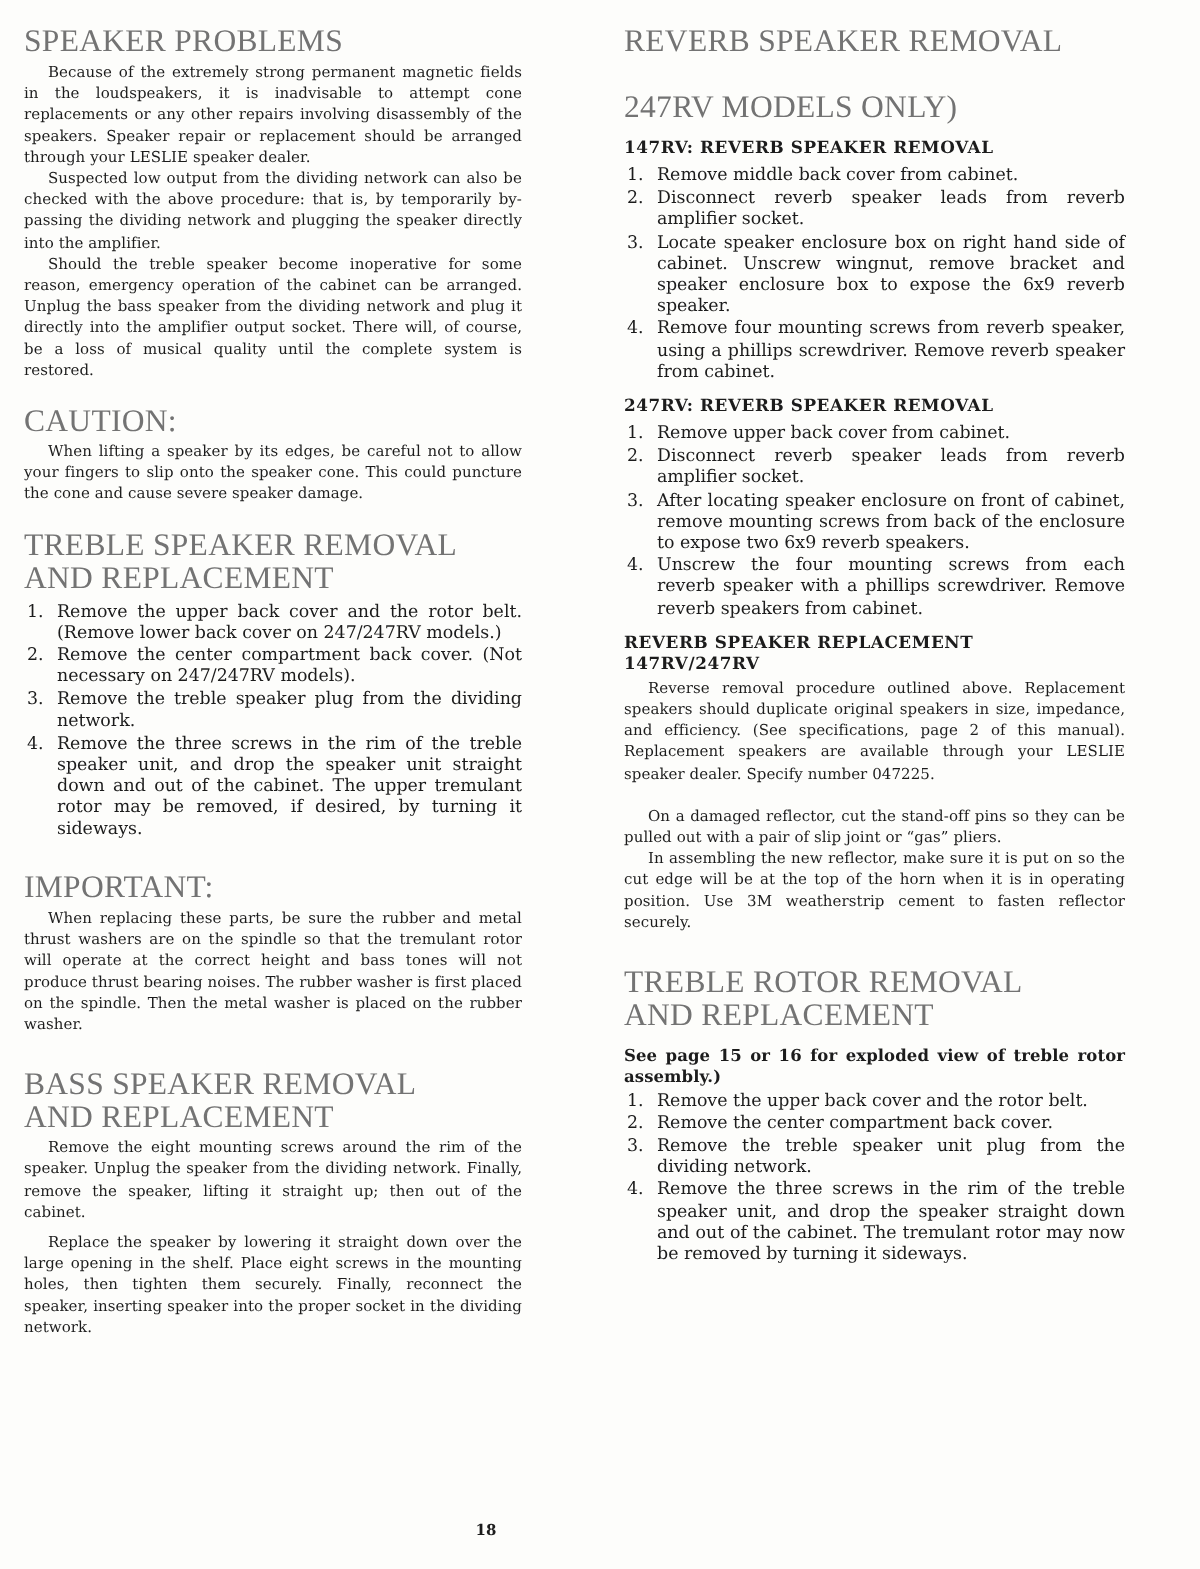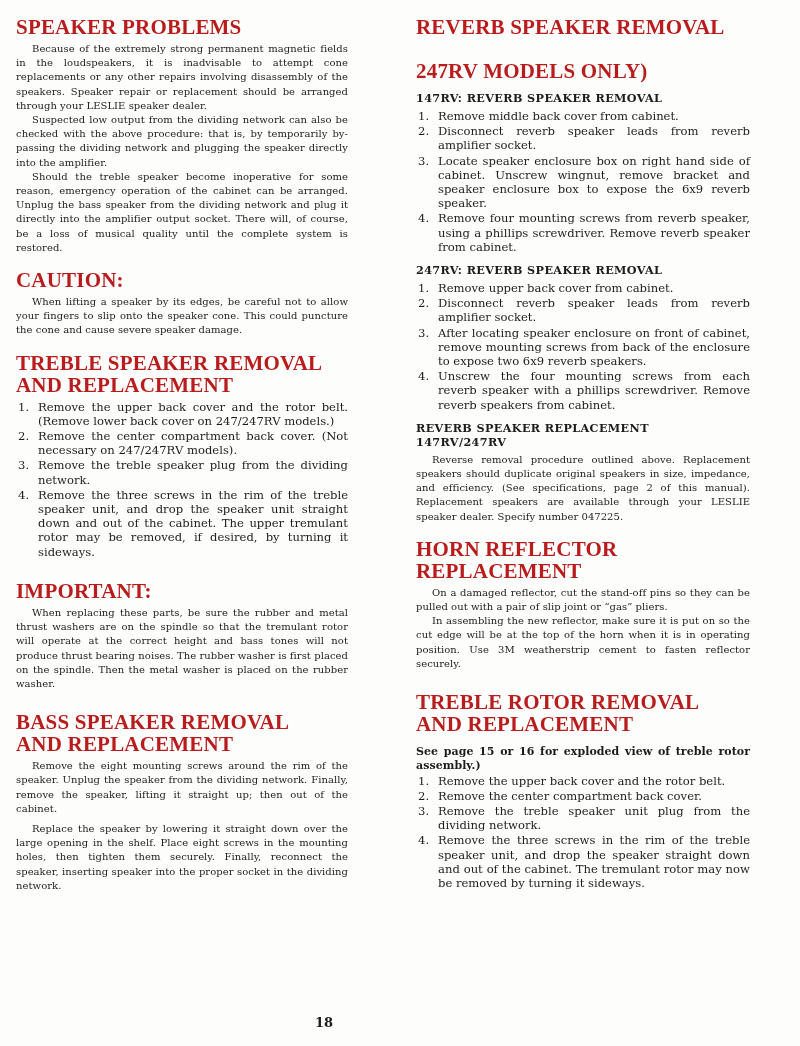--- a/index.html
+++ b/index.html
@@ -6,22 +6,22 @@
   body {
     width: 800px; height: 1046px; position: relative; overflow: hidden;
     font-family: "DejaVu Serif", "Liberation Serif", serif;
     color: #1c1c1c;
   }
   .col { position: absolute; top: 16px; }
   .col-left { left: 16px; width: 332px; }
   .col-right { left: 416px; width: 334px; }
   h1 {
     font-family: "Liberation Serif", serif;
-    font-weight: bold; font-size: 21px; line-height: 22px;
-    margin: 0 0 4px 0; letter-spacing: 0.2px; color: #b91c1c;
+    font-weight: normal; font-size: 21px; line-height: 22px;
+    margin: 0 0 4px 0; letter-spacing: 0.2px; color: #737373;
   }
   h2 {
     font-family: "DejaVu Serif", serif;
     font-weight: bold; font-size: 11.2px; line-height: 14px;
     margin: 9px 0 4px 0; letter-spacing: 0.4px;
   }
   p {
     font-size: 10px; line-height: 14.2px; margin: 0;
     text-align: justify; text-indent: 16px; letter-spacing: 0.05px;
   }
@@ -30,21 +30,21 @@
   ol li {
     font-size: 11.6px; line-height: 14.2px; text-align: justify;
     position: relative; padding-left: 22px; margin-bottom: 1px;
   }
   ol li .num { position: absolute; left: 2px; top: 0; }
   .gap-s { height: 6px; }
   .gap-m { height: 14px; }
   .gap-l { height: 20px; }
   .page-number {
     position: absolute; top: 1015px; left: 0; width: 648px; text-align: center;
-    font-weight: bold; font-size: 13px;
+    font-weight: bold; font-size: 10px;
   }
 </style>
 </head>
 <body>
 
 <div class="col col-left">
 
   <section>
     <h1>SPEAKER PROBLEMS</h1>
     <p>Because of the extremely strong permanent magnetic fields in the loudspeakers, it is inadvisable to attempt cone replacements or any other repairs involving disassembly of the speakers. Speaker repair or replacement should be arranged through your LESLIE speaker dealer.</p>
@@ -122,24 +122,20 @@
     <h2>
       <span>REVERB SPEAKER REPLACEMENT</span><br>
       <span>147RV/247RV</span>
     </h2>
     <p>Reverse removal procedure outlined above. Replacement speakers should duplicate original speakers in size, impedance, and efficiency. (See specifications, page 2 of this manual). Replacement speakers are available through your LESLIE speaker dealer. Specify number 047225.</p>
   </section>
 
   <div class="gap-m"></div>
 
   <section>
-    <h1>
-      <span>HORN REFLECTOR</span><br>
-      <span>REPLACEMENT</span>
-    </h1>
     <p>On a damaged reflector, cut the stand-off pins so they can be pulled out with a pair of slip joint or “gas” pliers.</p>
     <p>In assembling the new reflector, make sure it is put on so the cut edge will be at the top of the horn when it is in operating position. Use 3M weatherstrip cement to fasten reflector securely.</p>
   </section>
 
   <div class="gap-l"></div>
 
   <section>
     <h1>
       <span>TREBLE ROTOR REMOVAL</span><br>
       <span>AND REPLACEMENT</span>

